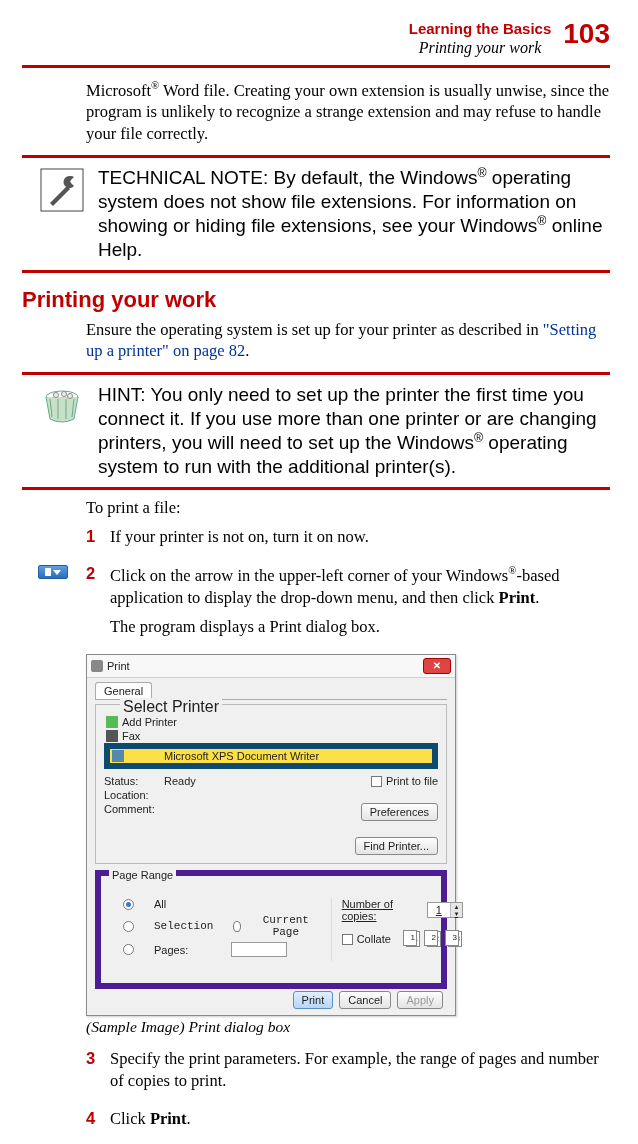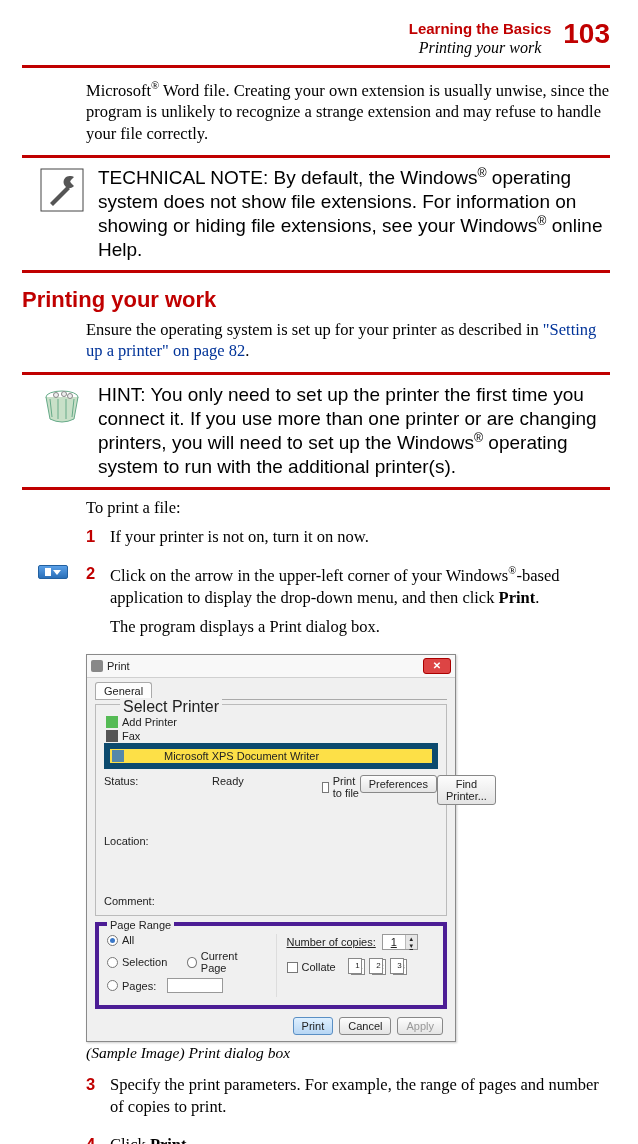--- a/index.html
+++ b/index.html
@@ -57,28 +57,28 @@
   .printer-list { margin:4px 0 0 0; }
   .pl-item { display:flex; align-items:flex-start; gap:4px; padding:1px 2px;}
   .pl-item.sel { background:#fde047; border:6px solid #0c4a6e;gap:40px;}
   .pl-ico { width:12px;height:12px;}
   .pl-ico.add{background:#5b5;}
   .pl-ico.fax{background:#555;}
   .pl-ico.xps{background:#58a;}
   .chk { display:inline-flex; align-items:center; gap:4px; justify-self:end;}
   .chk .box { width:11px;height:11px;border:1px solid #777;background:#fff;}
   .dbtn { display:inline-block; background:linear-gradient(#fdfdfd,#e4e4e4); border:1px solid #888; border-radius:3px; padding:2px 8px; font-size:11px; text-align:center;}
-  .right-btns { display:flex; flex-direction:row; gap:0; align-items:flex-start;}
+  .right-btns { display:flex; flex-direction:column; gap:16px; align-items:flex-end;}
   .status-row2{display:flex;justify-content:space-between;align-items:flex-start;margin-top:6px;}
-  .status-labels{display:grid;grid-template-columns:60px 110px;row-gap:2px;gap:48px;}
-  .fieldset2{border:4px solid #4c1d95;padding:8px;display:flex;gap:20px;background:#f0f0f0;position:relative;margin-bottom:6px;}
+  .status-labels{display:grid;grid-template-columns:60px 110px;row-gap:2px;}
+  .fieldset2{border:6px solid #4c1d95;padding:22px;display:flex;gap:20px;background:#f0f0f0;position:relative;}
   .fieldset2 .legend{position:absolute;top:-7px;left:8px;background:#f0f0f0;padding:0 3px;font-size:11px;}
   .pr-left{flex:1;}
   .pr-right{flex:1;border-left:1px solid #ddd;padding-left:10px;}
-  .radio{display:flex;align-items:center;gap:4px;margin-bottom:4px;}
+  .radio{display:flex;align-items:center;gap:20px;margin-bottom:4px;text-align:center;}
   .radio .rb{width:11px;height:11px;border:1px solid #777;border-radius:50%;background:#fff;display:flex;align-items:center;justify-content:center;}
   .radio .rb.checked::after{content:"";width:5px;height:5px;background:#3a78c8;border-radius:50%;}
   .pages-input{width:56px;height:15px;border:1px solid #999;background:#fff;display:inline-block;vertical-align:middle;}
   .copies-row{display:flex;align-items:center;gap:6px;margin-bottom:8px;text-decoration:underline;}
   .spinner{display:inline-flex;border:1px solid #999;background:#fff;height:16px;}
   .spinner .val{width:22px;text-align:center;line-height:14px;}
   .spinner .btns{display:flex;flex-direction:column;border-left:1px solid #bbb;}
   .spinner .btns div{width:11px;height:7px;background:#e6e6e6;font-size:7px;text-align:center;line-height:7px;}
   .collate-row{display:flex;align-items:center;gap:6px;}
   .collate-ico{display:flex;gap:3px;margin-left:6px;}
@@ -221,21 +221,21 @@
             </div>
           </div>
         </div>
         <div class="fieldset2">
           <span class="legend">Page Range</span>
           <div class="pr-left">
             <div class="radio">
                 <span class="rb checked"></span>
                 <span>All</span>
               </div>
-            <div style="display:flex;gap:20px;">
+            <div style="display:flex;gap:20px;font-family:Liberation Mono, monospace;">
               <div class="radio">
                   <span class="rb"></span>
                   <span>Selection</span>
                 </div>
               <div class="radio">
                   <span class="rb"></span>
                   <span>Current Page</span>
                 </div>
             </div>
             <div class="radio"><span class="rb"></span><span>Pages:</span>&nbsp;<span class="pages-input"></span></div>

